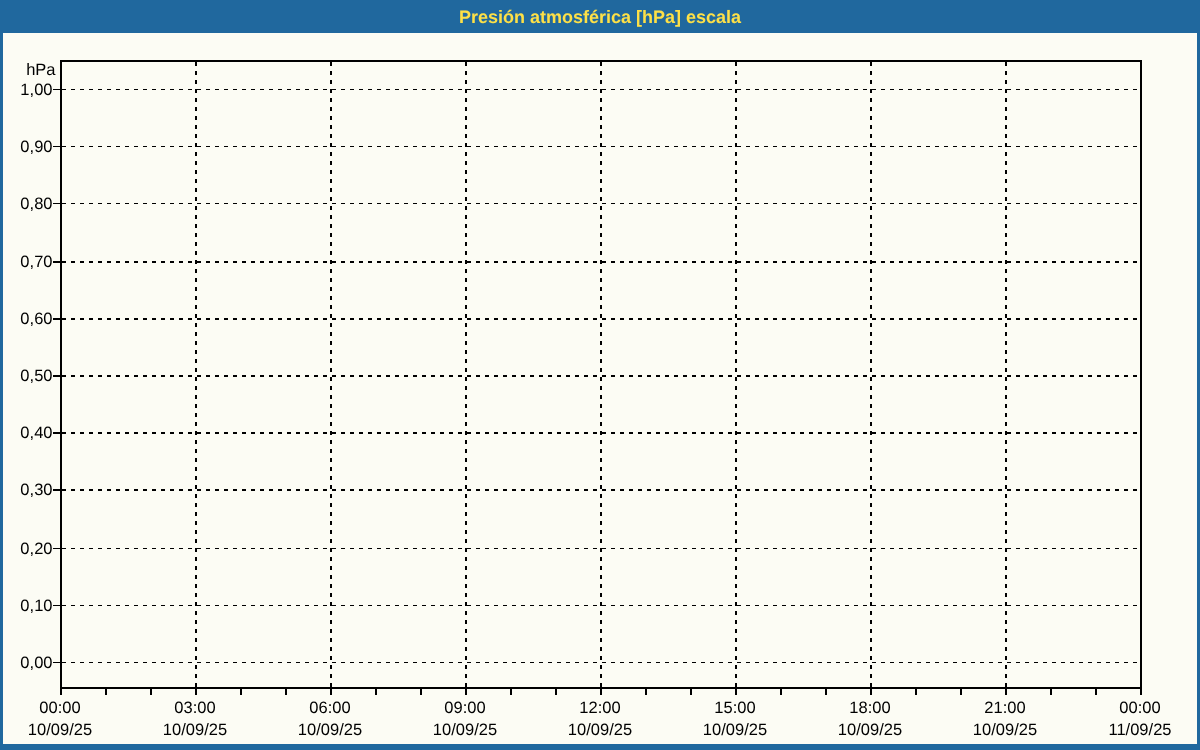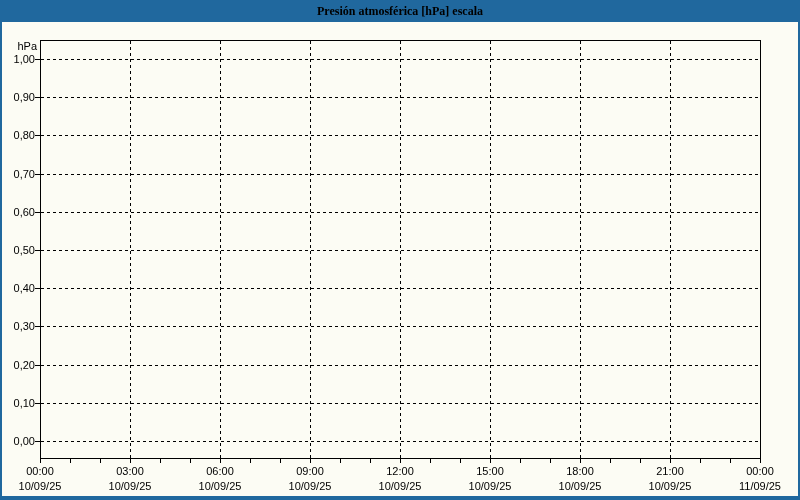--- a/index.html
+++ b/index.html
@@ -20,24 +20,24 @@
     width: 800px;
     height: 22px;
     background: #20689E;
     z-index: 3;
   }
   #title-bar .title-text {
     display: block;
     width: 100%;
     text-align: center;
     line-height: 22px;
-    color: #000000;
+    color: #fde047;
     font-size: 12px;
     font-weight: bold;
-    font-family: Liberation Serif, serif;
+    font-family: Liberation Sans, sans-serif;
     letter-spacing: 0px;
   }
   .border-strip {
     position: absolute;
     background: #20689E;
     z-index: 3;
   }
   #border-left   { left: 0; top: 0; width: 2px; height: 500px; }
   #border-right  { right: 0; top: 0; width: 2px; height: 500px; }
   #border-bottom { left: 0; bottom: 0; width: 800px; height: 4px; }

